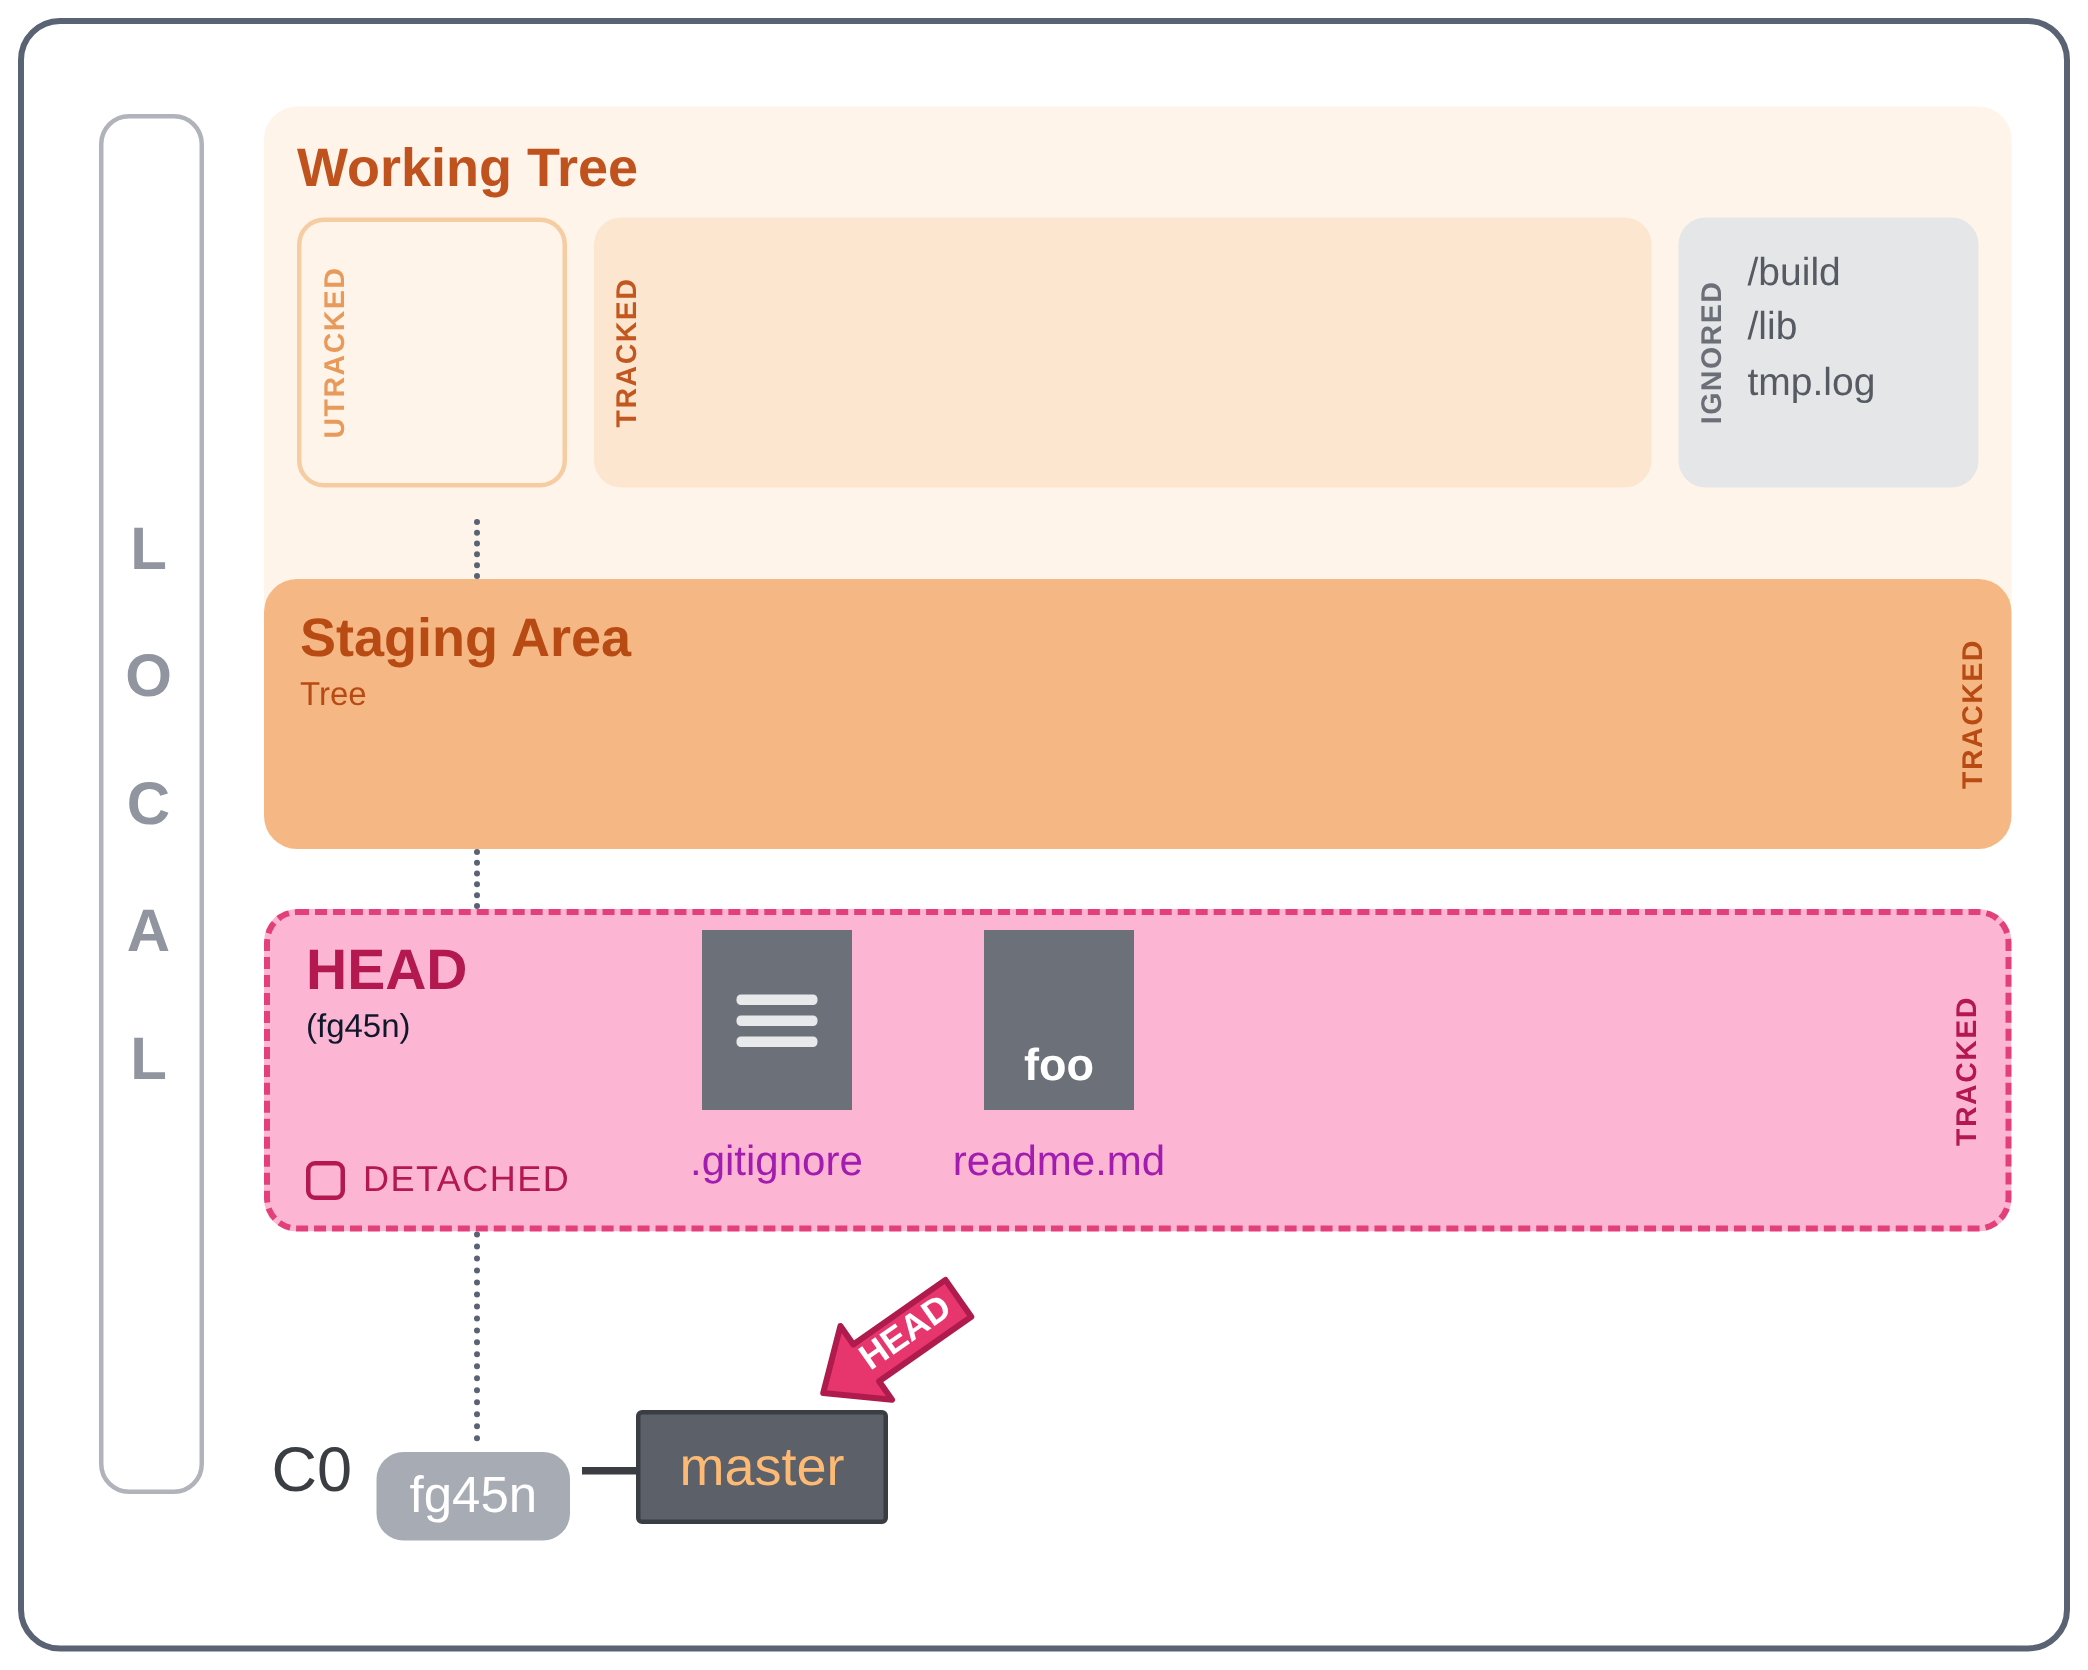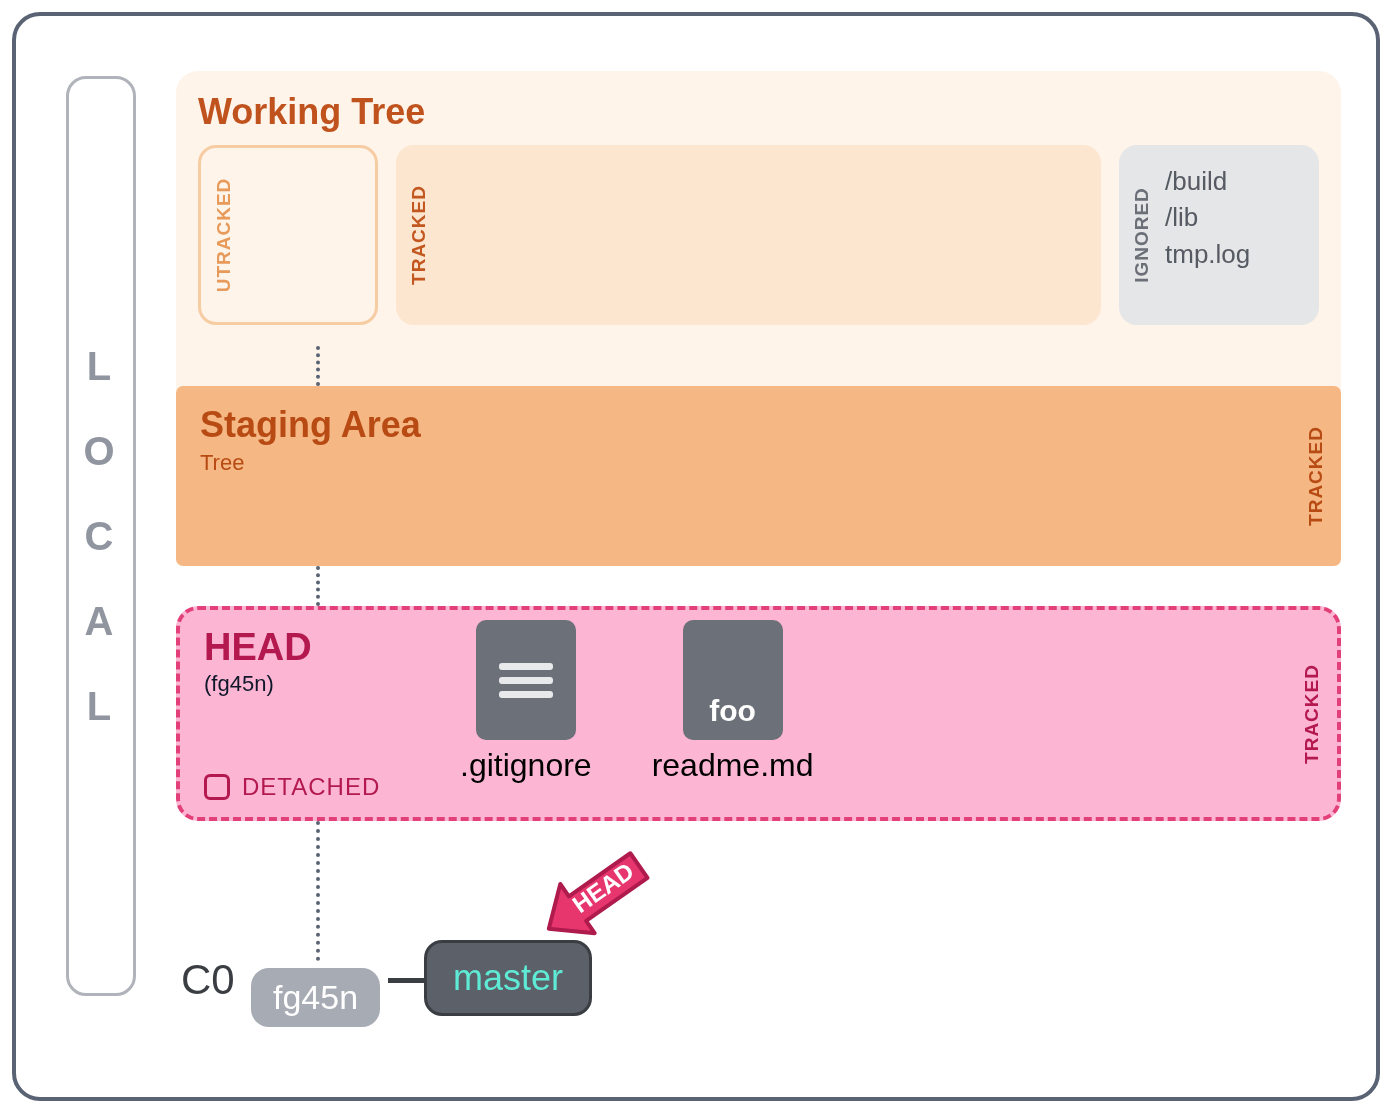--- a/index.html
+++ b/index.html
@@ -102,21 +102,21 @@
     line-height: 1.4;
   }
   
   .staging {
     position: absolute;
     left: 160px;
     top: 370px;
     width: 1165px;
     height: 180px;
     background: #f5b885;
-    border-radius: 7px;
+    border-radius: 22px;
     padding: 18px 24px;
   }
   .staging-title {
     color: #b84a13;
     font-size: 36px;
     font-weight: 700;
   }
   .staging-sub {
     color: #b84a13;
     font-size: 22px;
@@ -180,43 +180,42 @@
     flex-direction: column;
     align-items: center;
   }
   .file-icon {
     width: 100px;
     height: 120px;
     background: #6c7078;
     display: flex;
     align-items: center;
     justify-content: center;
-    border-radius: 10px;
   }
   .file-icon .lines {
     display: flex;
     flex-direction: column;
     gap: 7px;
   }
   .file-icon .lines div {
     width: 54px;
     height: 7px;
     background: #e8e9ea;
     border-radius: 3px;
   }
   .file-icon .foo-text {
     color: #fff;
     font-size: 30px;
     font-weight: 700;
     margin-top: 56px;
   }
   .file-name {
-    color: #000000;
-    font-size: 32px;
-    margin-top: 7px;
+    color: #a21caf;
+    font-size: 28px;
+    margin-top: 18px;
   }
   
   .connector {
     position: absolute;
     left: 300px;
     top: 330px;
     width: 0;
     border-left: 4px dotted #5a6373;
   }
   .connector.c1 { top: 330px; height: 40px; }
@@ -248,25 +247,25 @@
     top: 962px;
     width: 36px;
     height: 5px;
     background: #3a3d42;
   }
   .master-branch {
     position: absolute;
     left: 408px;
     top: 924px;
     background: #5b6069;
-    color: #5eead4;
+    color: #fdba74;
     font-size: 36px;
     font-weight: 500;
     padding: 14px 26px;
-    border-radius: 18px;
+    border-radius: 4px;
     border: 3px solid #3a3d42;
   }
   
   .head-arrow {
     position: absolute;
     left: 510px;
     top: 822px;
     width: 130px;
     height: 110px;
     transform: rotate(-35deg);

